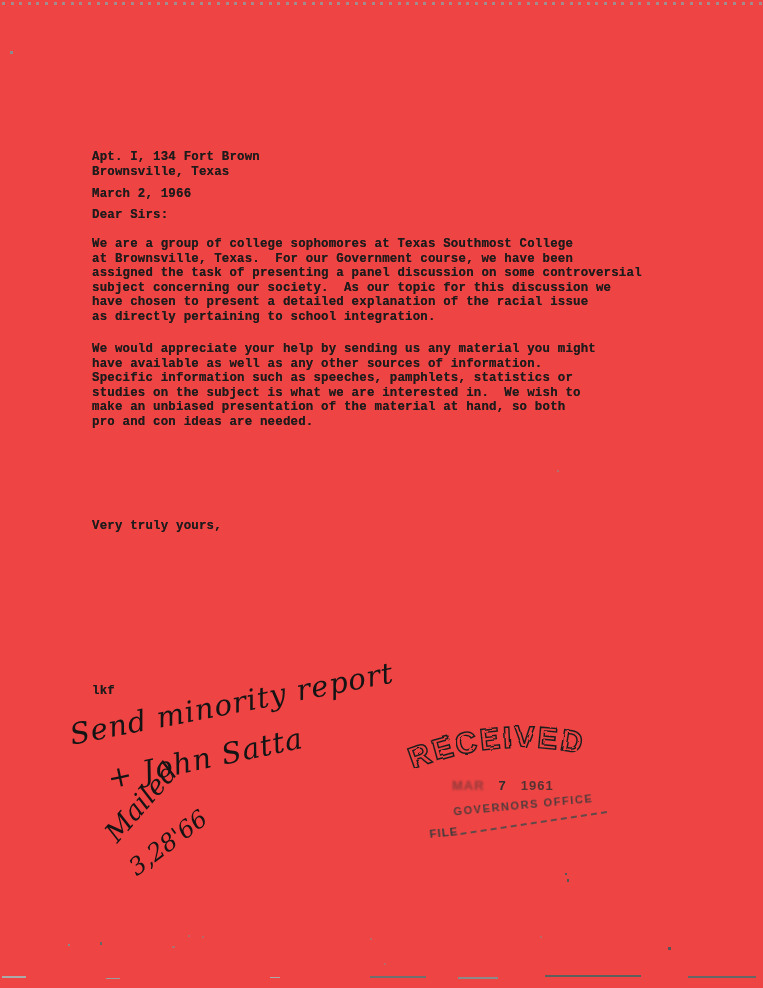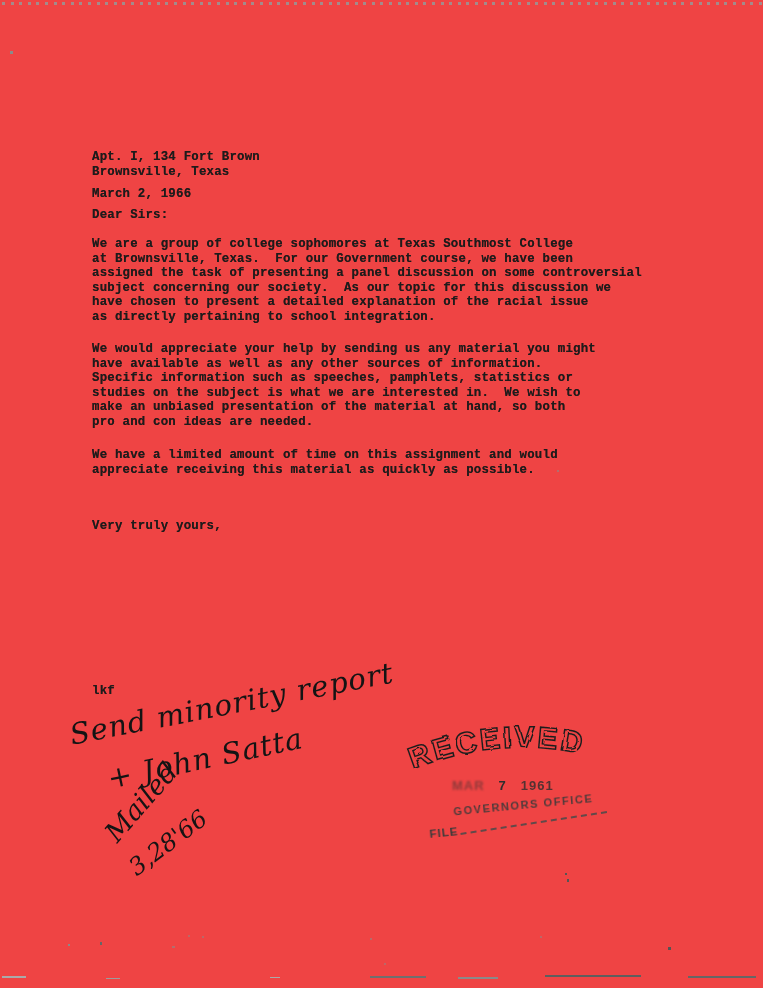--- a/index.html
+++ b/index.html
@@ -79,22 +79,20 @@
 assigned the task of presenting a panel discussion on some controversial
 subject concerning our society.  As our topic for this discussion we
 have chosen to present a detailed explanation of the racial issue
 as directly pertaining to school integration.</div>
   <div class="typed" style="top:342px;">We would appreciate your help by sending us any material you might
 have available as well as any other sources of information.
 Specific information such as speeches, pamphlets, statistics or
 studies on the subject is what we are interested in.  We wish to
 make an unbiased presentation of the material at hand, so both
 pro and con ideas are needed.</div>
-  <div class="typed" style="top:448px;">We have a limited amount of time on this assignment and would
-appreciate receiving this material as quickly as possible.</div>
 
   <div class="typed" style="top:519px;">Very truly yours,</div>
 
 
   <div class="typed" style="top:684px;">lkf</div>
 
   <div class="hand hand-note" style="left:70px;top:718px;transform:rotate(-11deg);">Send minority report</div>
   <div class="hand hand-note" style="left:108px;top:762px;transform:rotate(-12deg);">+ John Satta</div>
   <div class="hand" style="left:110px;top:822px;font-size:27px;transform:rotate(-49deg);">Mailed</div>
   <div class="hand" style="left:132px;top:856px;font-size:24px;transform:rotate(-37deg);">3,28'66</div>

